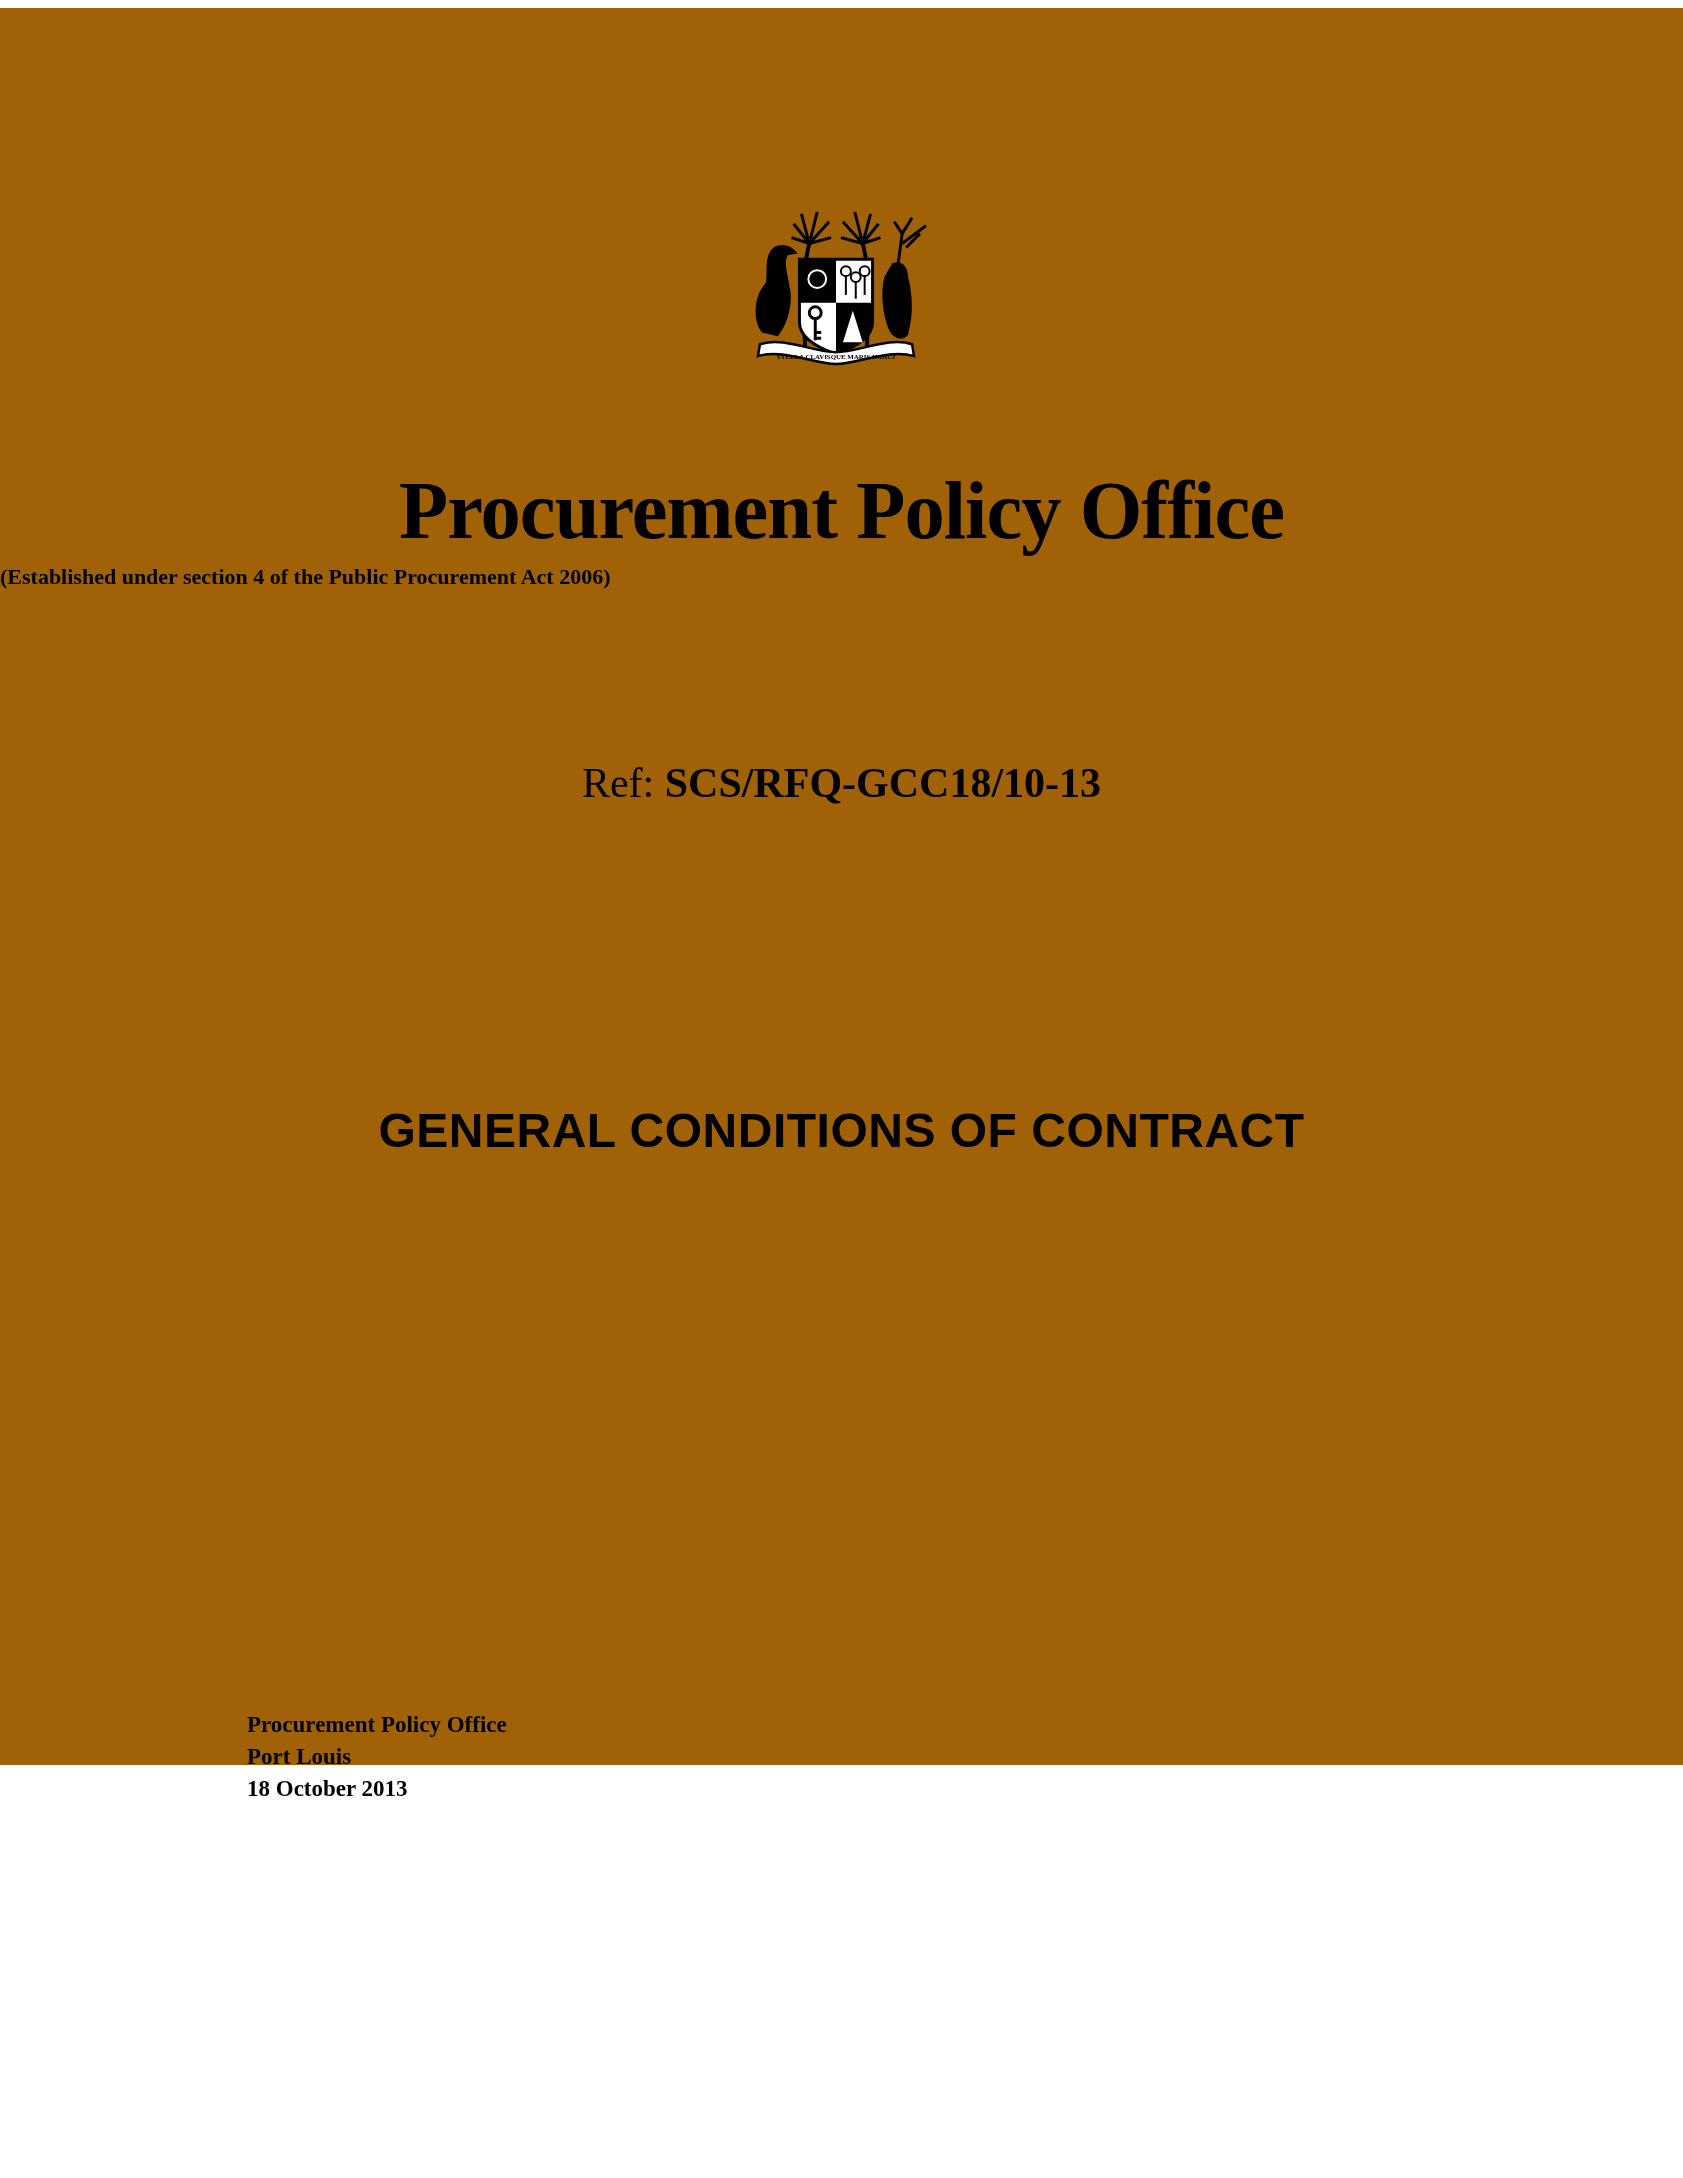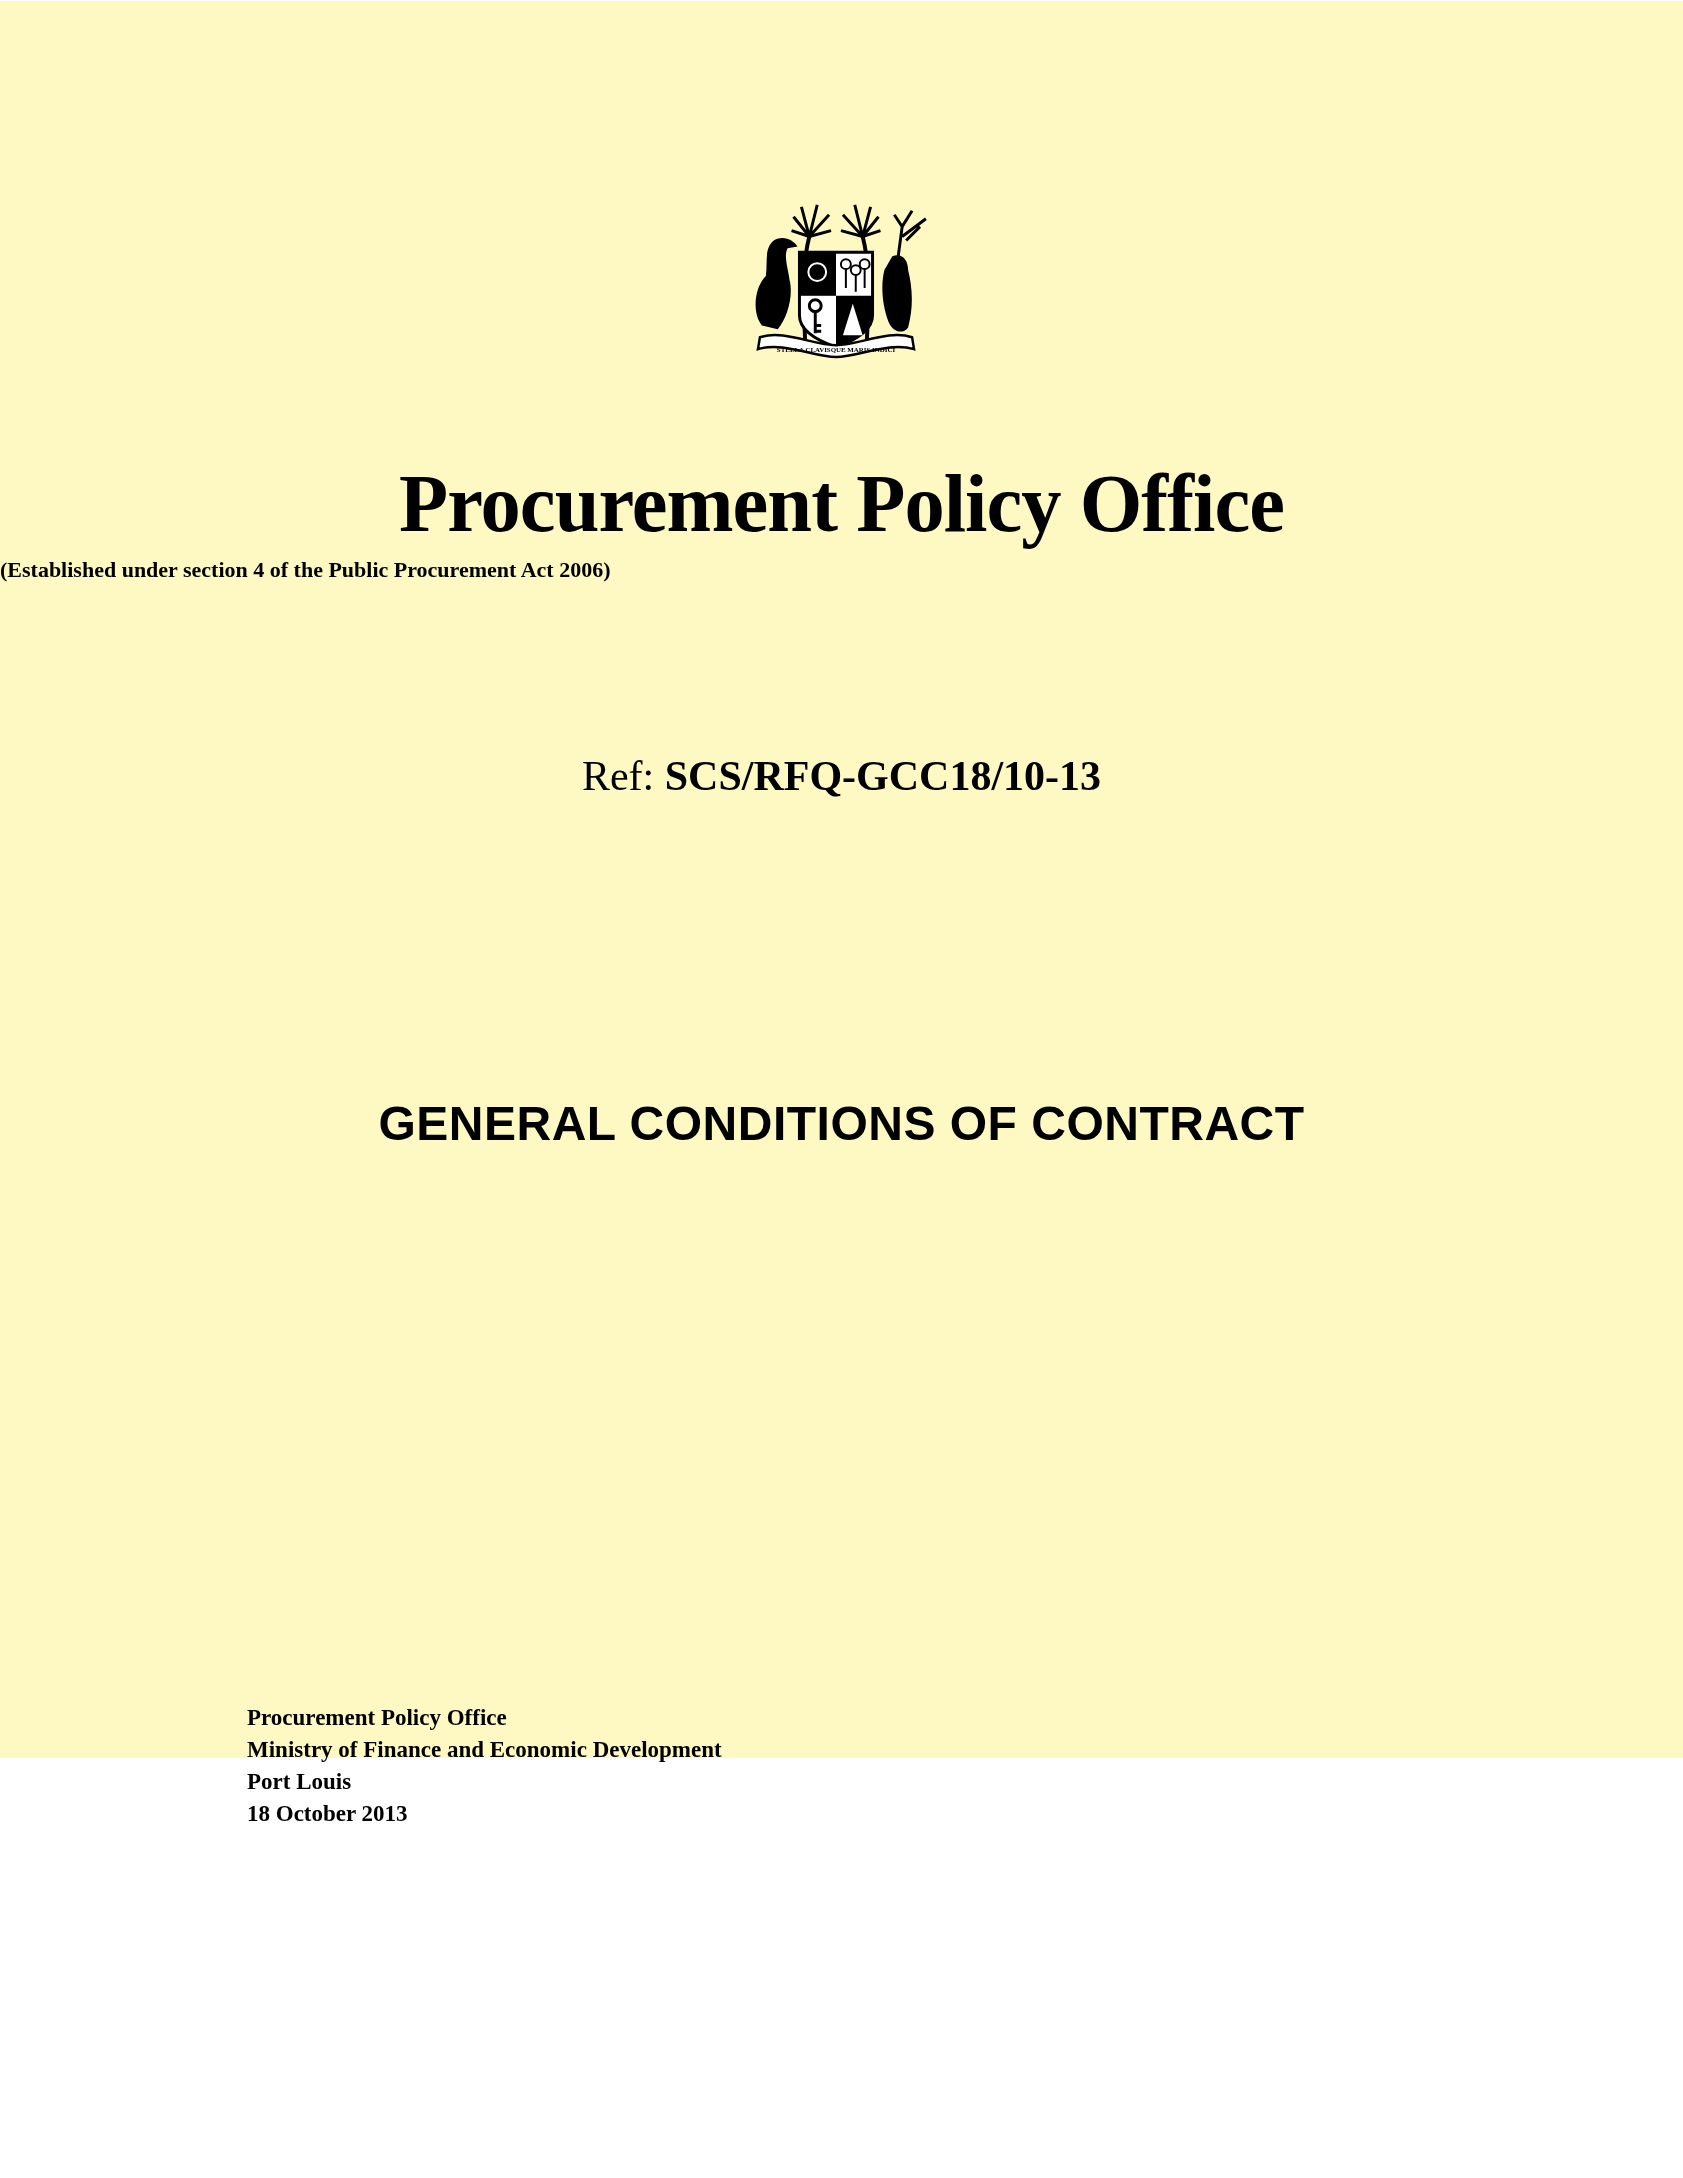--- a/index.html
+++ b/index.html
@@ -1,17 +1,17 @@
 <!DOCTYPE html>
 <html><head>
   <meta charset="utf-8">
   <style>
     html, body { margin:0; padding:0; background:#ffffff; }
     body { width:1683px; height:2178px; position:relative; overflow:hidden; color:#000; }
-    .page { position:absolute; left:0; top:1px; width:1683px; height:1757px; background:#fef9c3; }
+    .page { position:absolute; left:0; top:8px; width:1683px; height:1757px; background:#a16207; }
     .emblem { position:absolute; left:744px; top:196px; width:184px; height:162px; }
     .title {
       position:absolute; left:0; width:1683px; top:453px; text-align:center;
       font-family:"Liberation Serif", serif; font-weight:bold; font-size:83px; line-height:99px;
       letter-spacing:-1px; transform:scaleX(0.97);
     }
     .established {
       position:absolute; left:0; width:1683px; top:554px; text-align:left;
       font-family:"Liberation Serif", serif; font-weight:bold; font-size:22px; line-height:30px;
     }
@@ -74,19 +74,18 @@
   <div class="established">(Established under section 4 of the Public Procurement Act 2006)</div>
 
   <div class="ref">
     <span>Ref: </span><span class="ref-code">SCS/RFQ-GCC18/10-13</span>
   </div>
 
   <div class="gcc">GENERAL CONDITIONS OF CONTRACT</div>
 
   <div class="footer">
     <div>Procurement Policy Office</div>
-    <div>Ministry of Finance and Economic Development</div>
     <div>Port Louis</div>
     <div>18 October 2013</div>
   </div>
 
 </div>
 
 
 </body></html>

